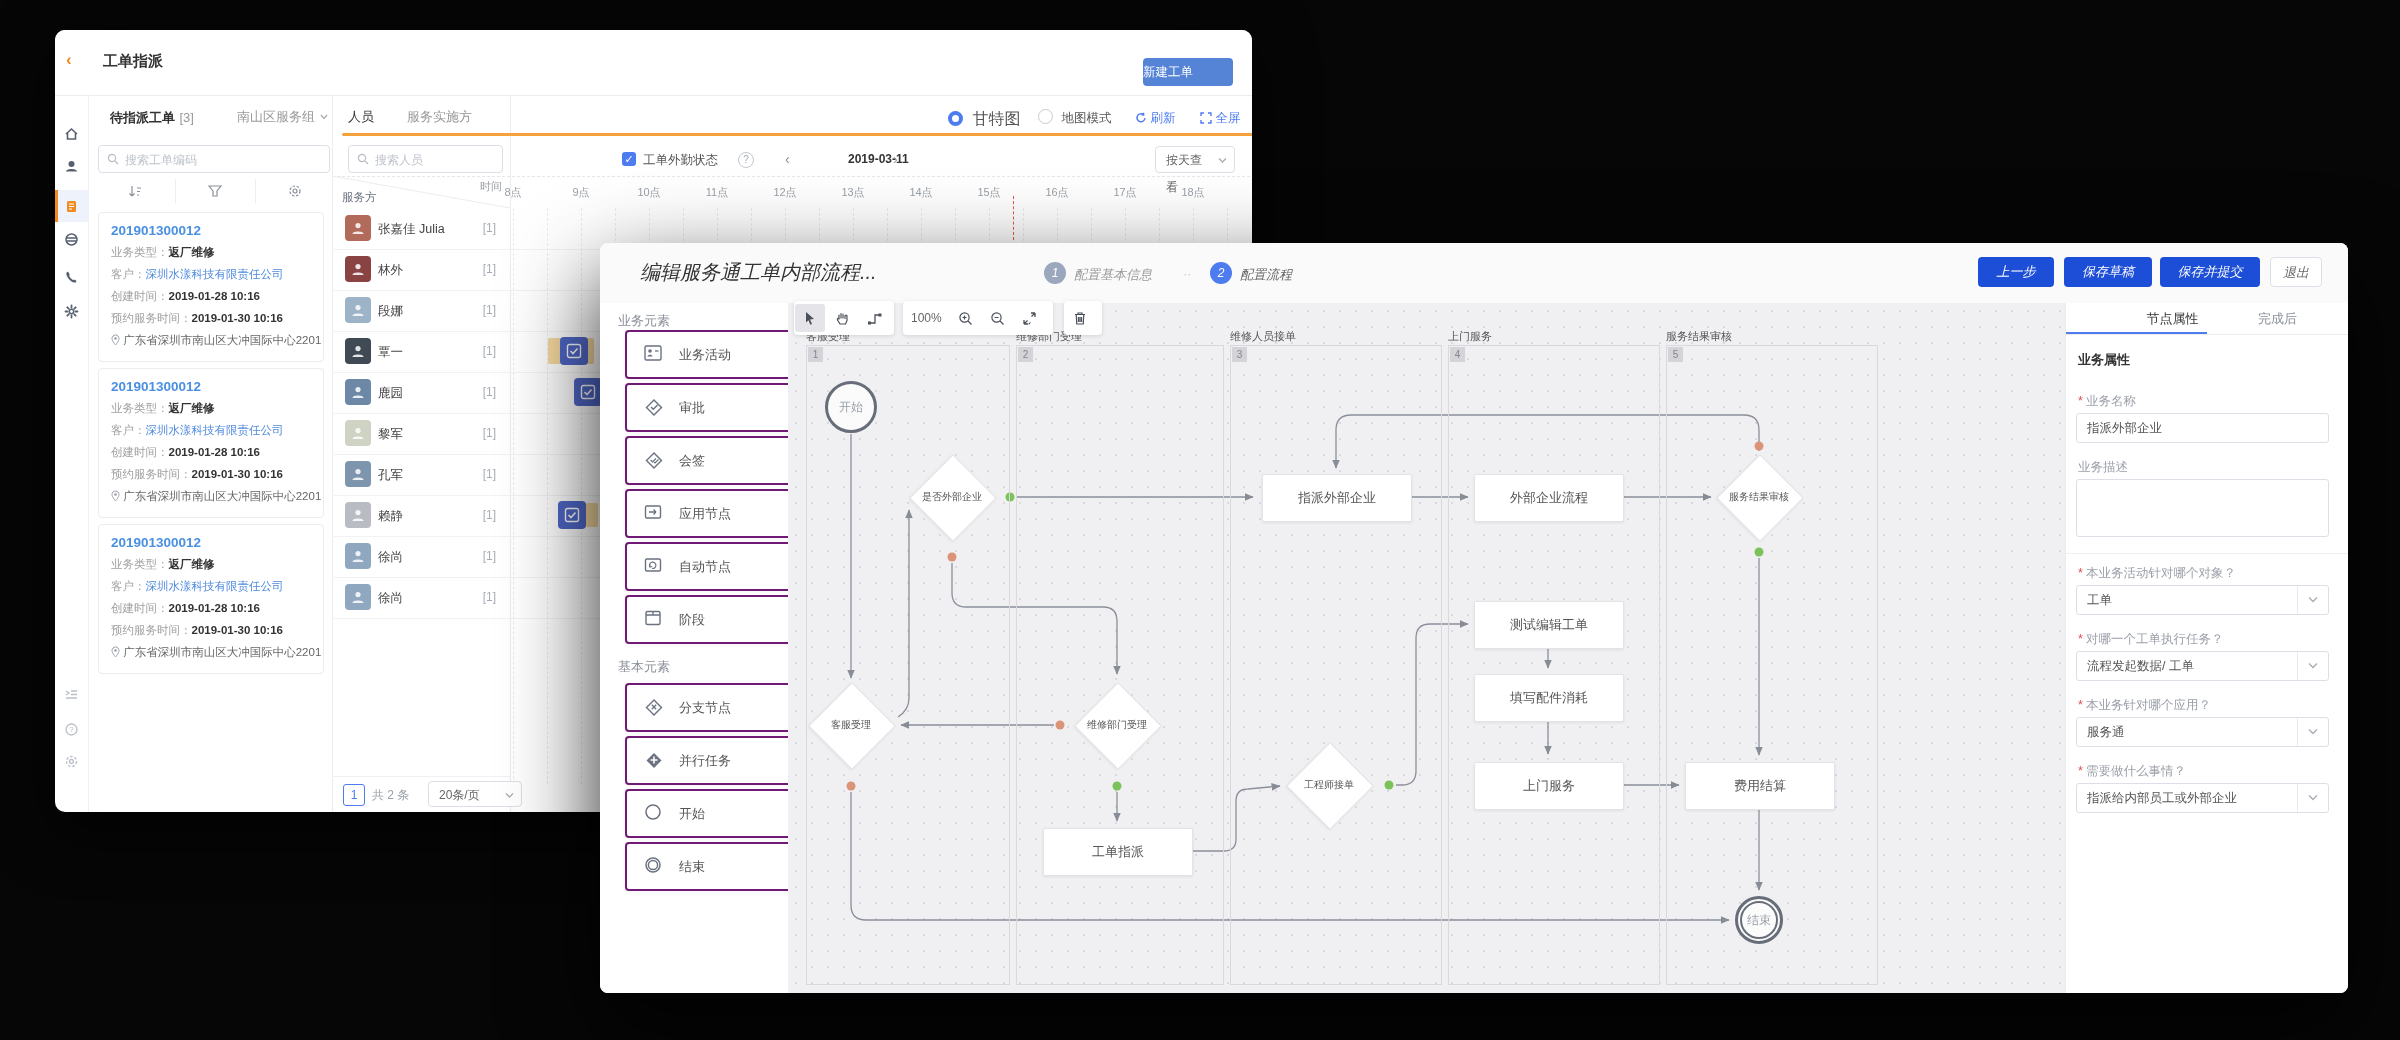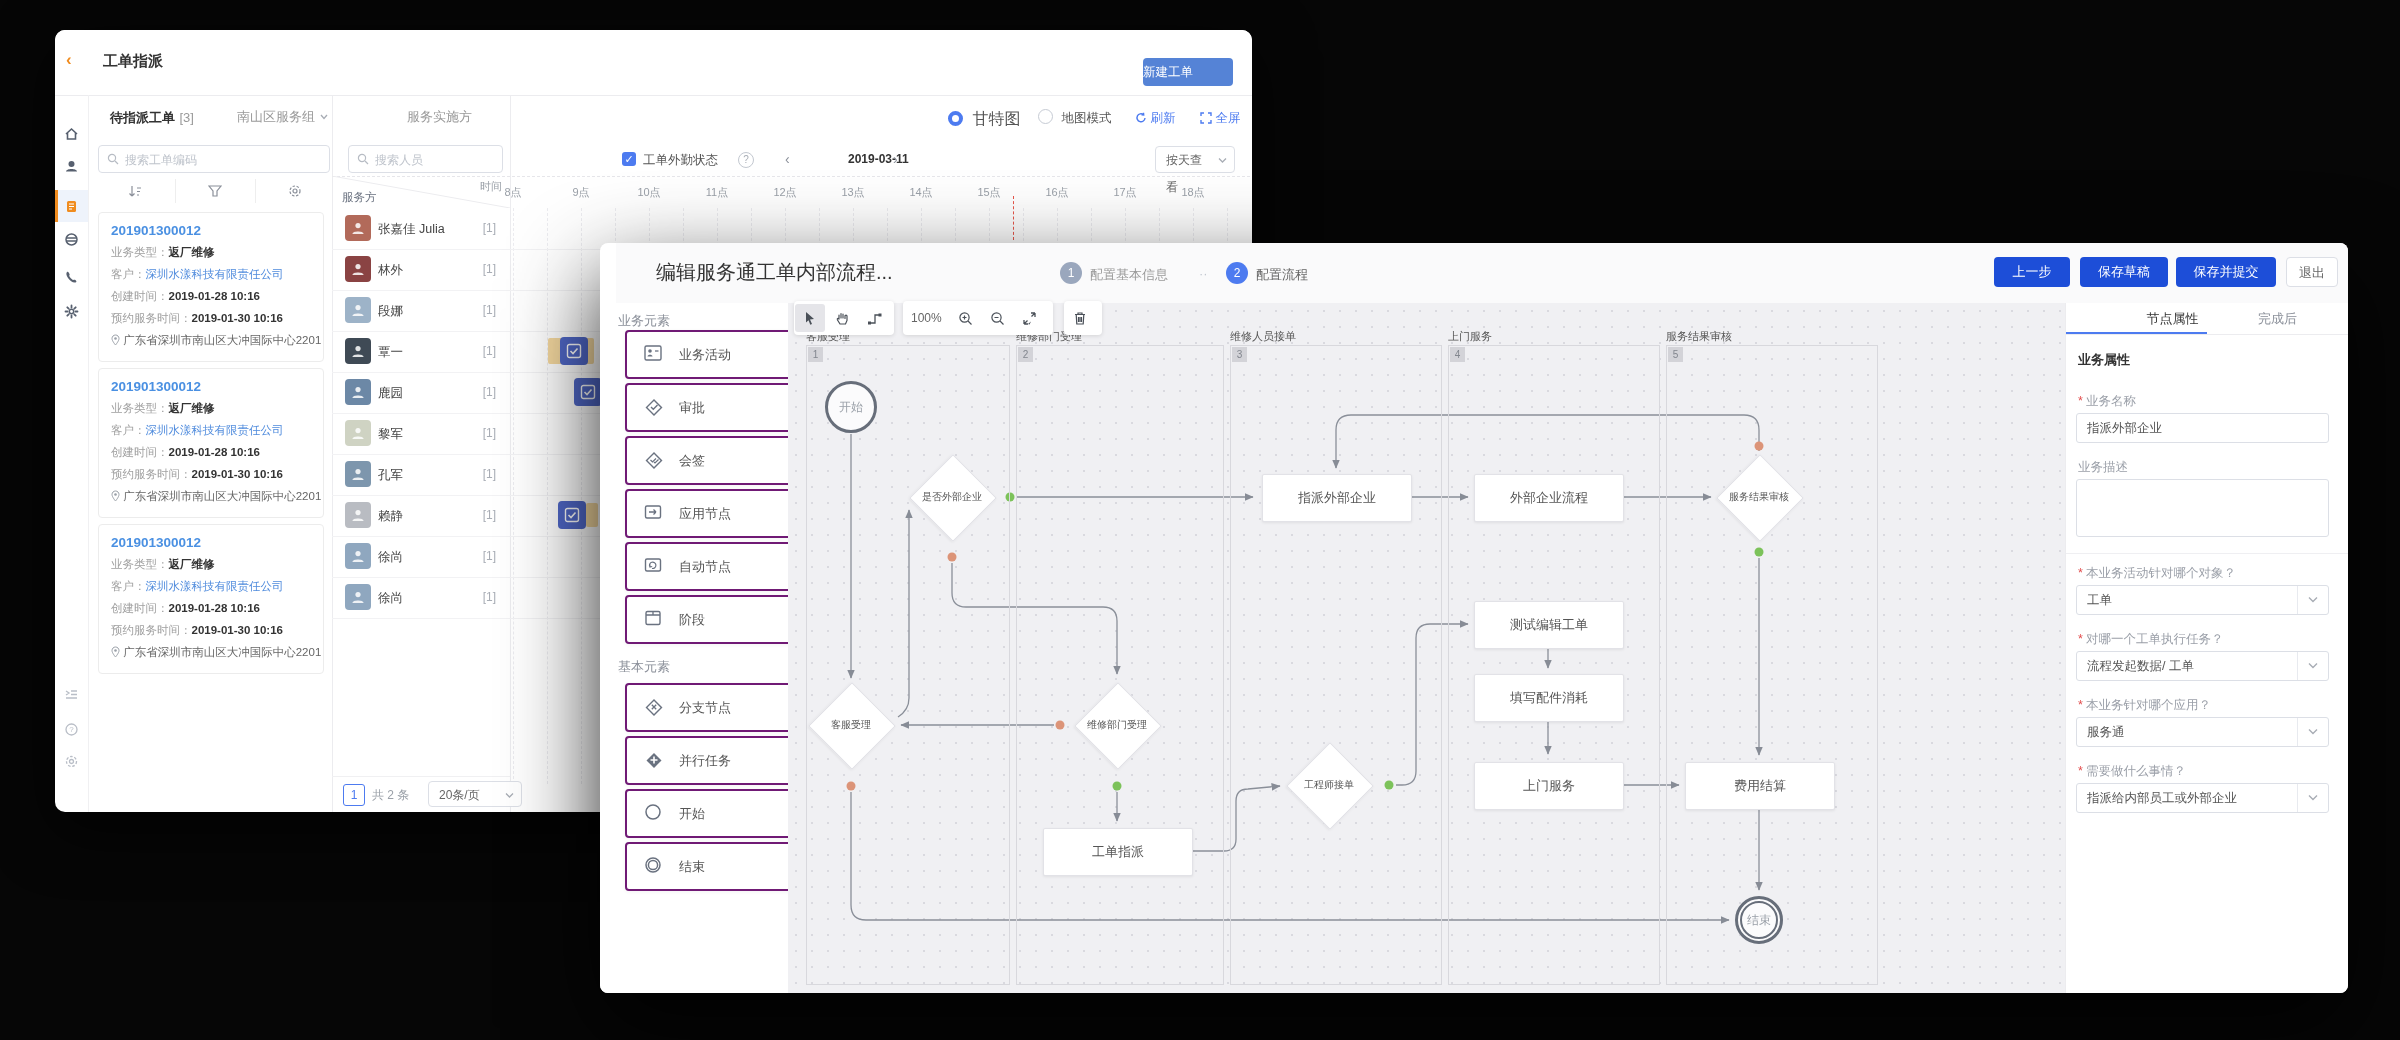--- a/index.html
+++ b/index.html
@@ -51,21 +51,21 @@
   .card{position:absolute;left:43px;width:226px;height:150px;border:1px solid #ececec;border-radius:4px;background:#fff;box-sizing:border-box;padding:10px 12px;cursor:pointer;}
   .oid{color:#4a90e2;font-size:13.5px;font-weight:bold;}
   .crow{margin-top:7px;font-size:11.5px;color:#a0a0a0;white-space:nowrap;}
   .crow b{color:#333;}
   .crow .cust{color:#4f8bdd;}
   .crow .addr{color:#666;}
   .pagew{position:absolute;left:277px;width:178px;height:36px;border-top:1px solid #f0f0f2;}
   .pnum{position:absolute;left:11px;top:7px;width:20px;height:20px;border:1px solid #4d7bf0;border-radius:3px;color:#4d7bf0;font-size:12px;text-align:center;line-height:20px;}
   
   #fw{left:600px;top:243px;width:1748px;height:750px;box-shadow:0 35px 90px rgba(0,0,0,.85);border-radius:8px;overflow:hidden;background:#fff;}
-  #fw .hdr{position:absolute;left:16px;top:0;width:100%;height:60px;background:#fafafb;border-bottom:2px solid #be185d;}
+  #fw .hdr{position:absolute;left:0;top:0;width:100%;height:60px;background:#fafafb;border-bottom:2px solid #be185d;font-style:italic;}
   .fw-title{position:absolute;left:40px;top:16px;font-size:20px;color:#333;}
   .step-c{position:absolute;top:19px;width:22px;height:22px;border-radius:50%;color:#fff;font-size:12px;text-align:center;line-height:22px;}
   .step-l{position:absolute;top:23px;font-size:13px;color:#999;}
   .fbtn{position:absolute;top:14px;height:30px;line-height:30px;border-radius:4px;font-size:13px;text-align:center;cursor:pointer;}
   .fbtn.b{background:#1d4ed8;color:#fff;}
   .fbtn.w{background:#fff;color:#666;border:1px solid #dcdfe6;box-sizing:border-box;}
   
   .palette{position:absolute;left:0;top:60px;width:188px;height:690px;background:#fff;border-right:1px solid #ececef;}
   .pal-lab{position:absolute;left:18px;font-size:13px;color:#8a8f99;}
   .pal-item{position:absolute;left:25px;width:164px;height:45px;background:#fff;border:2px solid #701a75;border-radius:4px;
@@ -176,20 +176,23 @@
 
   <div class="abs" style="left:55px;top:78px;">
     <span class="tx-bold">待指派工单</span>
     <span class="tx-gray">[3]</span>
   </div>
   <div class="abs tx-gray" style="left:182px;top:78px;">
     <span>南山区服务组</span>
     <svg width="10" height="10" style="display:inline;vertical-align:-1px;">
         <path d="M2,3 L5,6.5 L8,3" stroke="#a8adb5" stroke-width="1.3" fill="none"></path>
       </svg>
+  </div>
+  <div class="abs tab-act" style="left:293px;top:78px;">
+    <span>人员</span><div class="ul"></div>
   </div>
   <div class="abs tx-gray" style="left:352px;top:78px;">
     <span>服务实施方</span>
   </div>
   <div class="abs" style="left:893px;top:79px;font-size:16px;color:#555;">
     <span class="radio sel"></span>
     <span style="margin-left:5px;">甘特图</span>
   </div>
   <div class="abs" style="left:983px;top:79px;font-size:12.5px;color:#555;">
     <span class="radio"></span>

